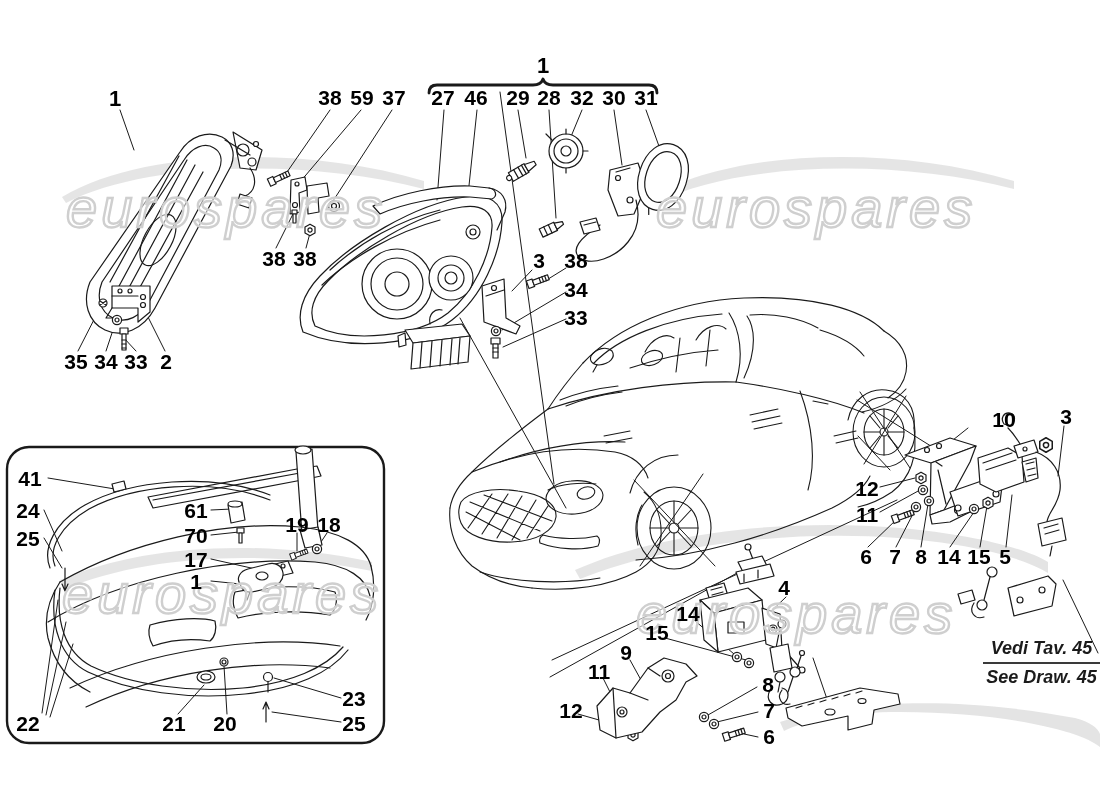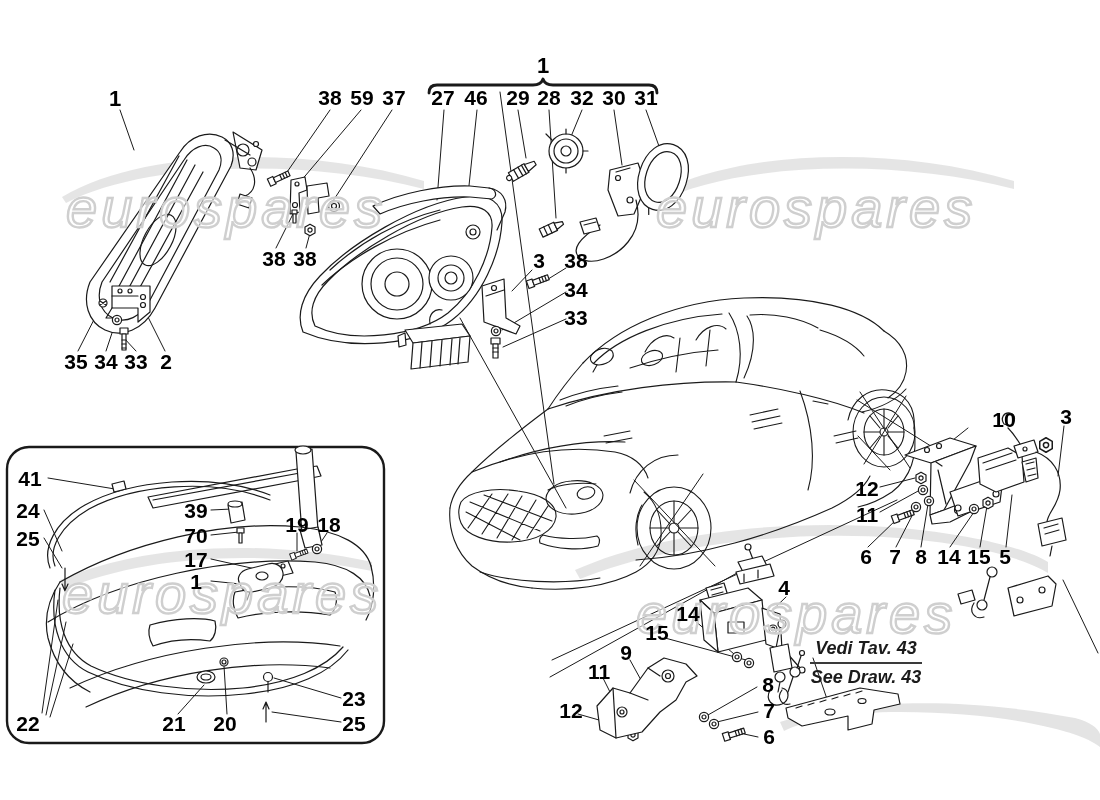--- a/index.html
+++ b/index.html
@@ -414,21 +414,21 @@
   <div class="co" style="left:866px;top:556px">6</div>
   <div class="co" style="left:895px;top:556px">7</div>
   <div class="co" style="left:921px;top:556px">8</div>
   <div class="co" style="left:949px;top:556px">14</div>
   <div class="co" style="left:979px;top:556px">15</div>
   <div class="co" style="left:1005px;top:556px">5</div>
 
   <div class="co" style="left:30px;top:478px">41</div>
   <div class="co" style="left:28px;top:510px">24</div>
   <div class="co" style="left:28px;top:538px">25</div>
-  <div class="co" style="left:196px;top:510px">39</div>
+  <div class="co" style="left:196px;top:510px">61</div>
   <div class="co" style="left:196px;top:535px">70</div>
   <div class="co" style="left:297px;top:524px">19</div>
   <div class="co" style="left:329px;top:524px">18</div>
   <div class="co" style="left:196px;top:559px">17</div>
   <div class="co" style="left:196px;top:581px">1</div>
   <div class="co" style="left:28px;top:723px">22</div>
   <div class="co" style="left:174px;top:723px">21</div>
   <div class="co" style="left:225px;top:723px">20</div>
   <div class="co" style="left:354px;top:698px">23</div>
   <div class="co" style="left:354px;top:723px">25</div>
@@ -436,18 +436,18 @@
   <div class="co" style="left:784px;top:587px">4</div>
   <div class="co" style="left:688px;top:613px">14</div>
   <div class="co" style="left:657px;top:632px">15</div>
   <div class="co" style="left:626px;top:652px">9</div>
   <div class="co" style="left:599px;top:671px">11</div>
   <div class="co" style="left:571px;top:710px">12</div>
   <div class="co" style="left:768px;top:684px">8</div>
   <div class="co" style="left:769px;top:710px">7</div>
   <div class="co" style="left:769px;top:736px">6</div>
 
-  <div class="note" style="left:810px;top:637px;width:112px">
-    <div class="l1">Vedi Tav. 43</div>
-    <div class="l2">See Draw. 43</div>
+  <div class="note" style="left:983px;top:637px;width:117px">
+    <div class="l1">Vedi Tav. 45</div>
+    <div class="l2">See Draw. 45</div>
   </div>
 
 </div>
 
 </body></html>

